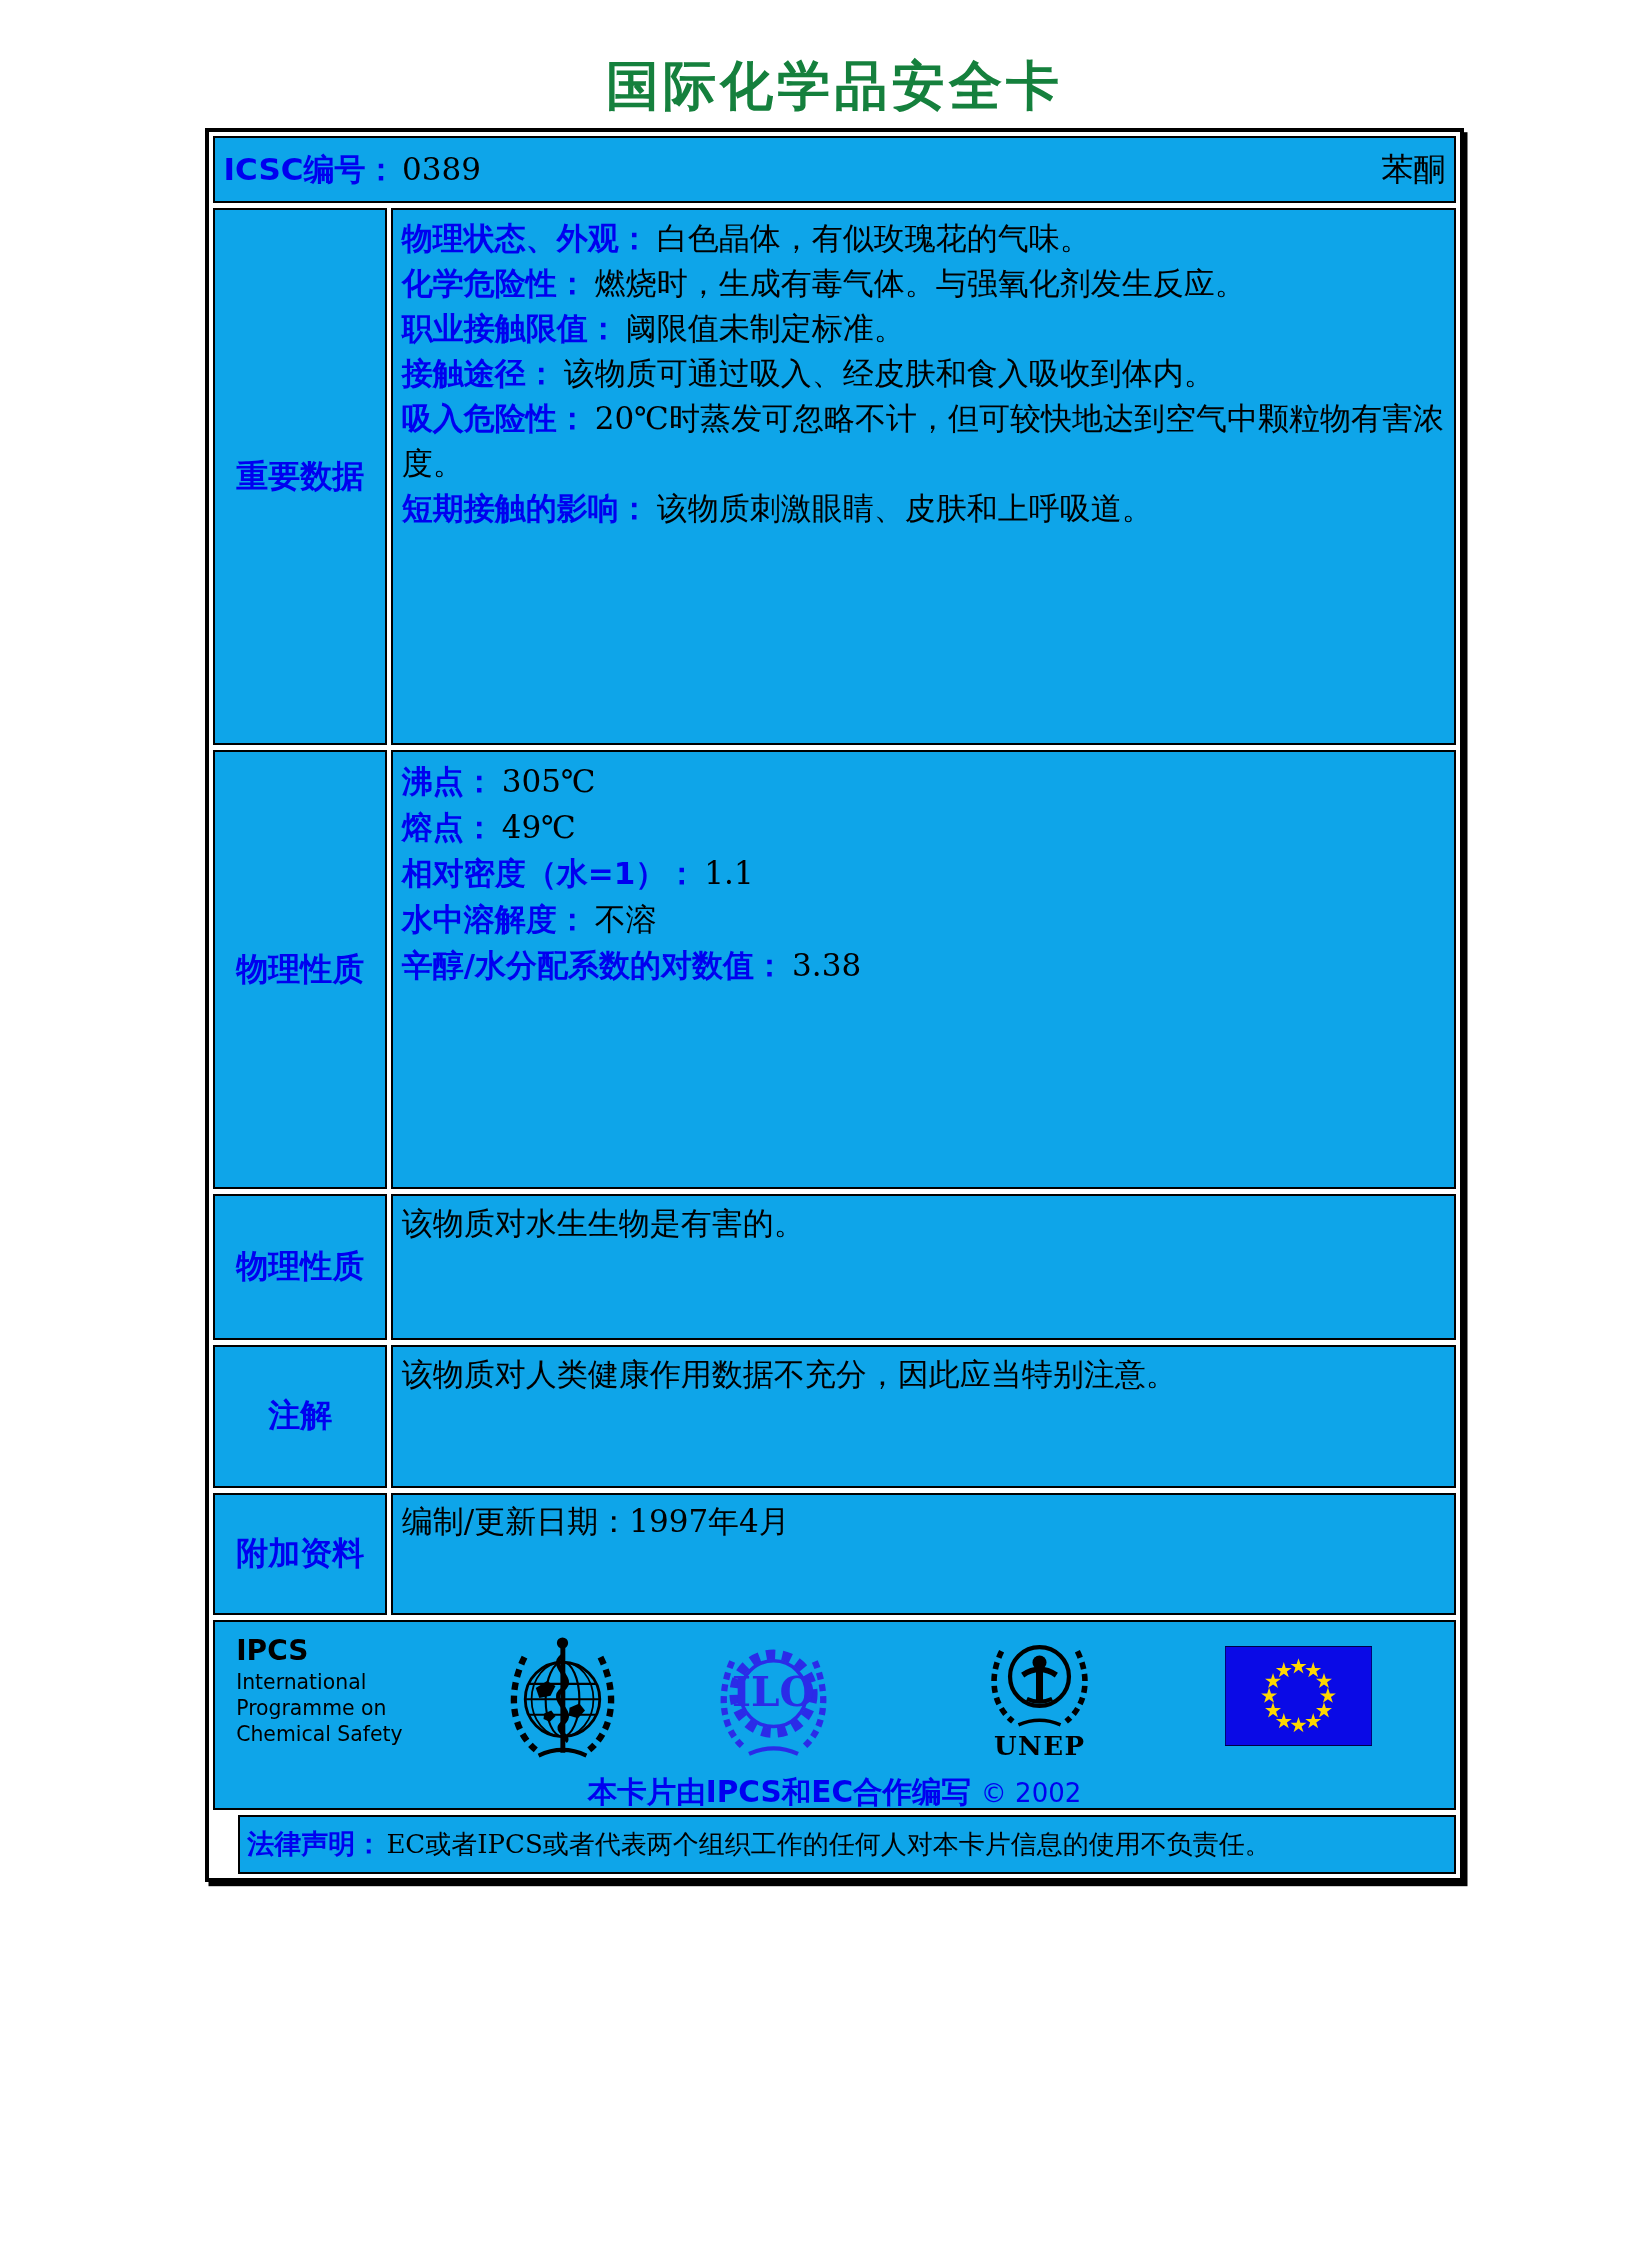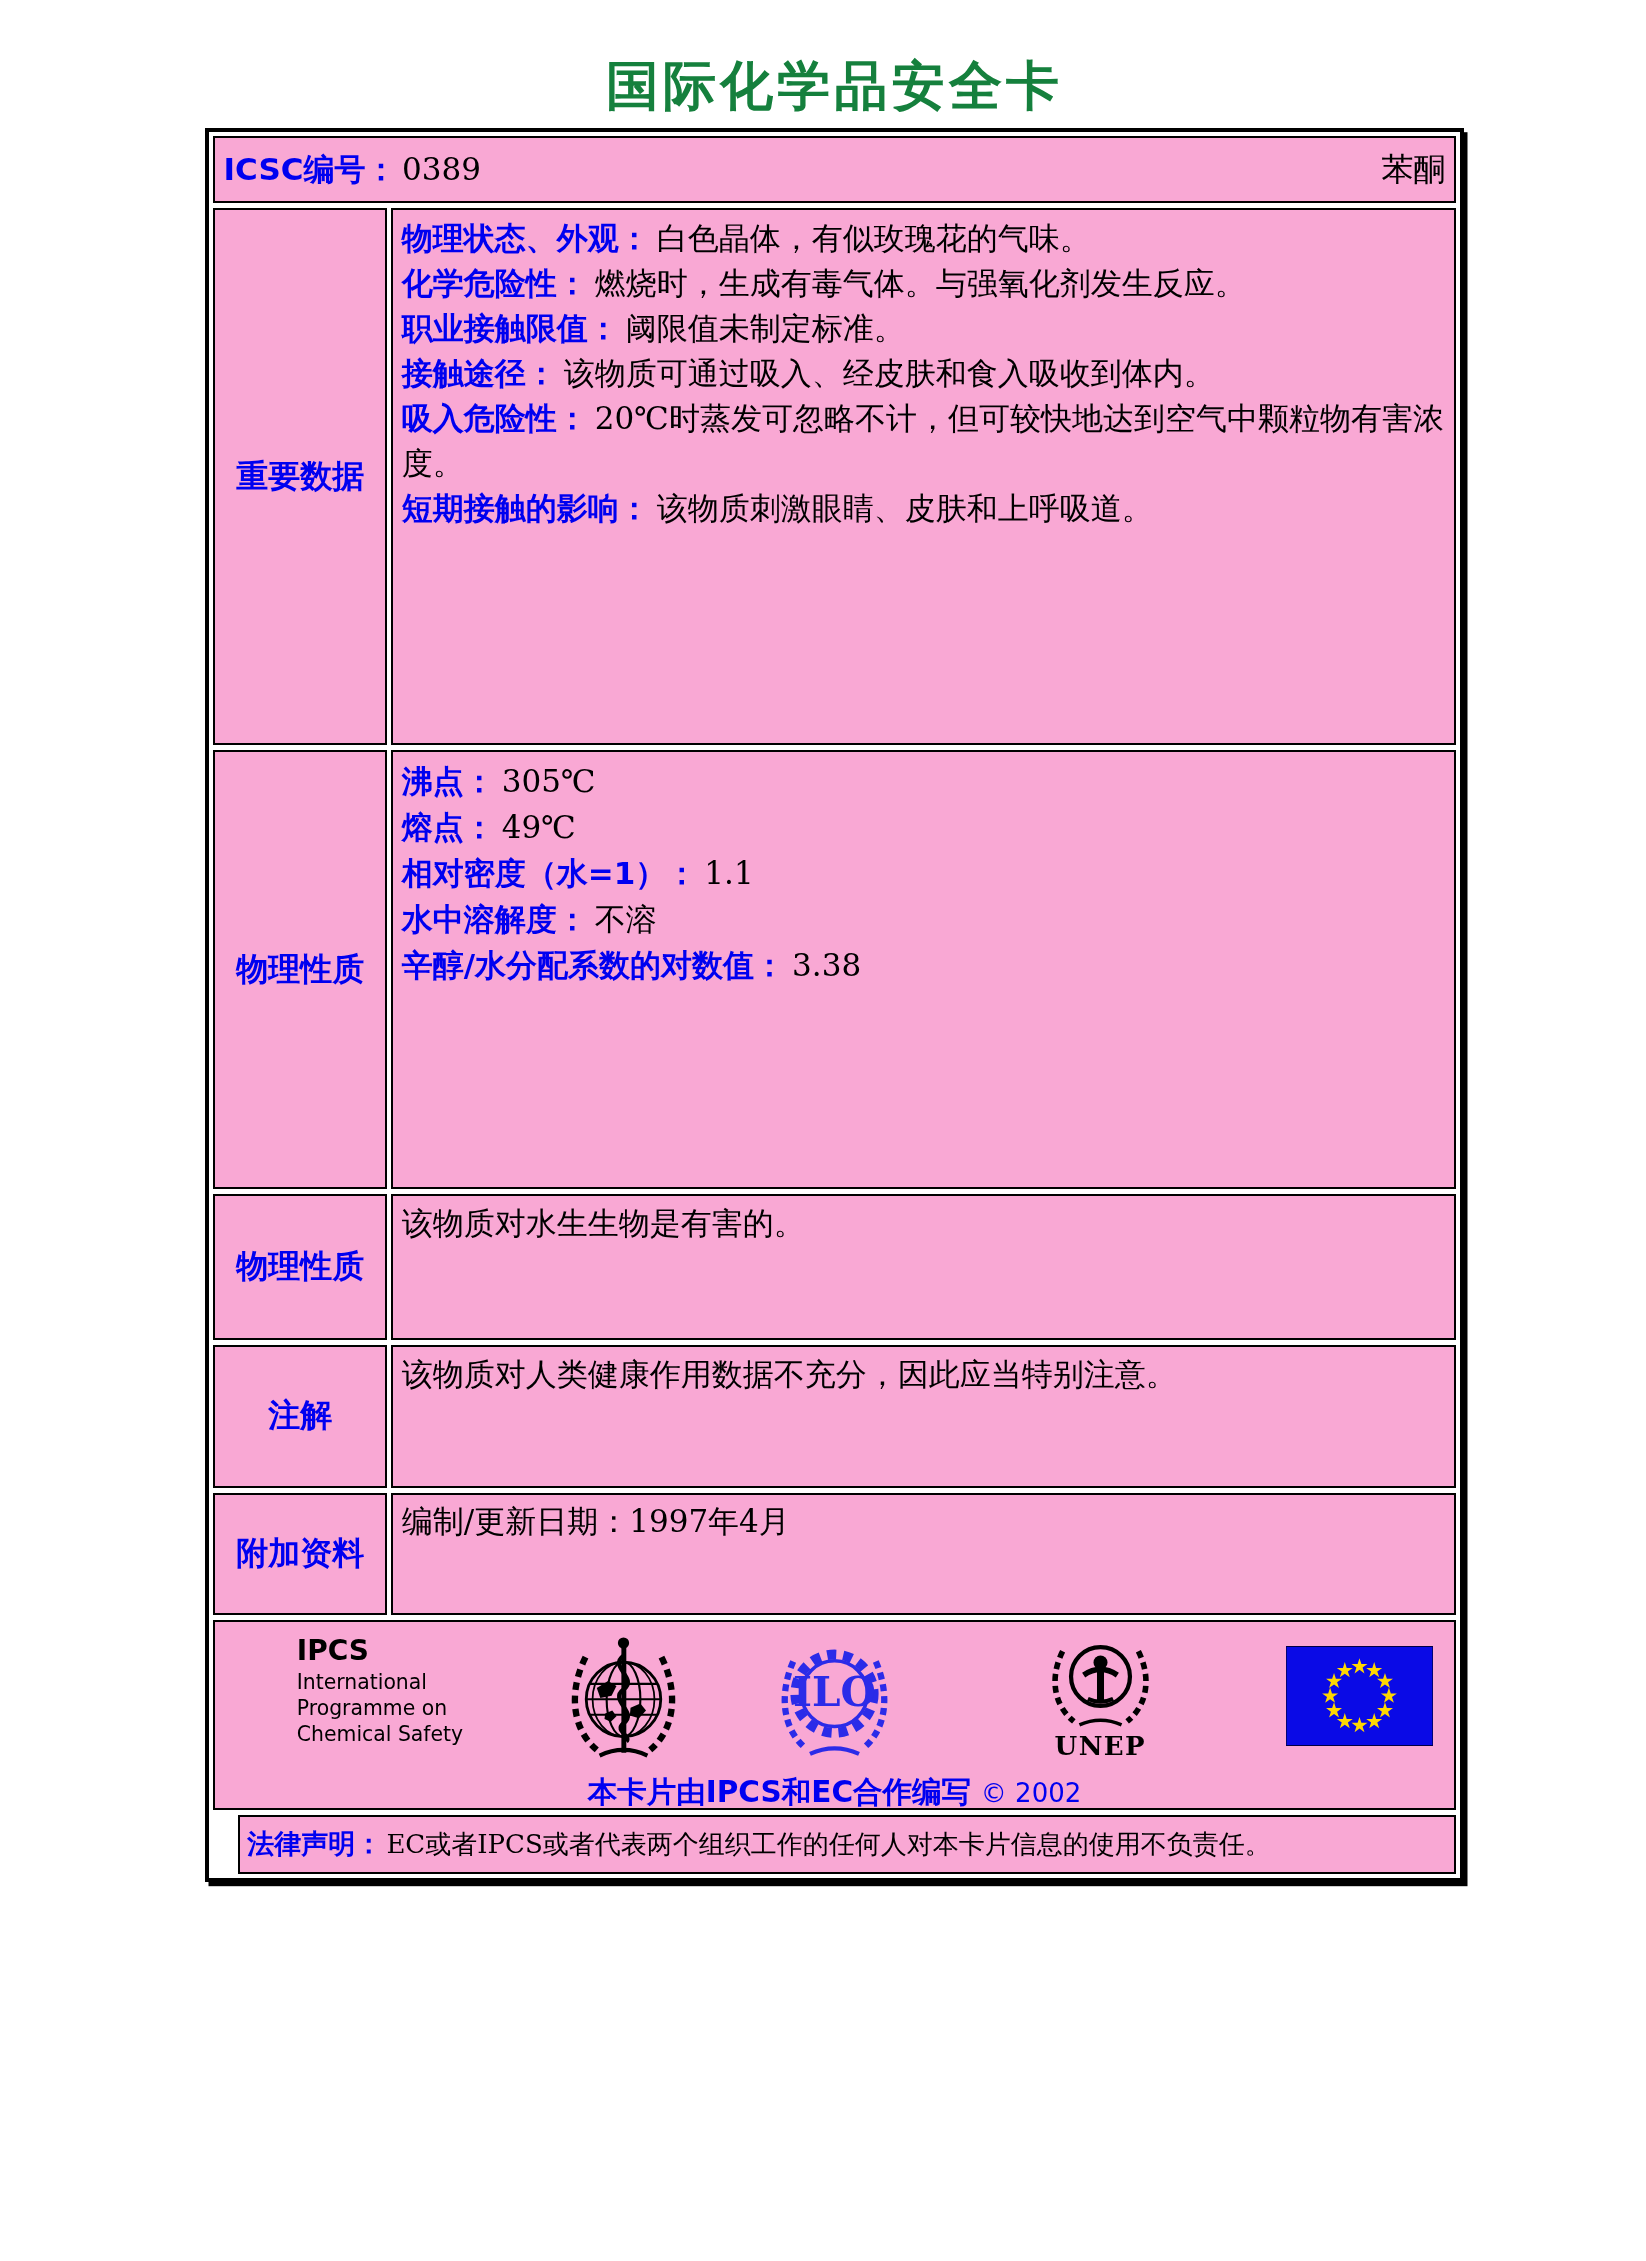--- a/index.html
+++ b/index.html
@@ -1,37 +1,37 @@
 <!DOCTYPE html>
 <html style="font-size:11.2px"><head>
 <meta charset="utf-8">
 <style>
   html,body{margin:0;padding:0;background:#fff;}
   body{width:1647px;height:2261px;position:relative;font-family:"DejaVu Serif","Liberation Serif",serif;color:#000;}
   .title{margin:55px 0 11.2px 205px;width:1259px;text-align:center;font-size:53px;font-weight:bold;
          color:#15803d;font-family:"DejaVu Sans","Liberation Sans",sans-serif;letter-spacing:4.2px;line-height:62px;}
   .card{margin-left:205px;width:1259px;border:4.2px solid #000;box-sizing:border-box;padding:4.2px;
         display:flex;flex-direction:column;gap:4.9px;background:#fff;box-shadow:3.5px 4.2px 0 #000;}
-  .box{border:2.8px solid #000;box-sizing:border-box;background:#f9a8d4;}
+  .box{border:2.8px solid #000;box-sizing:border-box;background:#0ea5e9;}
   .hdr{height:67px;display:flex;justify-content:space-between;align-items:center;padding:0 8.4px;}
   .row{display:flex;gap:4.2px;}
   .label-box{width:174px;flex:none;display:flex;align-items:center;justify-content:center;text-align:center;}
   .content-box{flex:1;padding:5.6px 8.4px;}
   .blue{color:#0000F0;font-family:"DejaVu Sans","Liberation Sans",sans-serif;font-weight:bold;}
   .blk{color:#000;font-family:"DejaVu Serif","Liberation Serif",serif;}
   .sec-label{font-size:32px;}
   .line{font-size:31px;line-height:45px;}
   .line .lab{font-size:31px;margin-right:7px;}
   .hdr .lab{font-size:31px;margin-right:5.6px;}
   .hdr .num{font-size:31px;}
   .chem{font-size:32px;}
   .phys .line{line-height:46px;}
   .single{font-size:31px;line-height:42px;}
   .logos-box{display:flex;flex-direction:column;justify-content:space-between;padding:7px 21px 8.4px;height:190px;}
-  .logo-strip{display:flex;align-items:center;justify-content:flex-end;}
+  .logo-strip{display:flex;align-items:center;}
   .ipcs-block{align-self:flex-start;margin-top:2.8px;font-family:"DejaVu Sans","Liberation Sans",sans-serif;width:176px;flex:none;}
   .ipcs-acr{font-size:28px;font-weight:bold;line-height:37px;}
   .ipcs-line{font-size:20.4px;line-height:26px;}
   .who-wrap{margin-left:90px;flex:none;}
   .ilo-wrap{margin-left:91px;flex:none;}
   .unep-wrap{margin-left:153px;flex:none;text-align:center;}
   .unep-text{font-family:"DejaVu Serif","Liberation Serif",serif;font-weight:bold;font-size:26px;line-height:32px;letter-spacing:1.4px;}
   .eu-wrap{margin-left:132px;flex:none;}
   .credit{ text-align:center;font-size:29.5px;line-height:50px;}
   .credit .copy{font-weight:normal;font-size:26px;font-family:"DejaVu Sans","Liberation Sans",sans-serif;color:#0000F0;margin-left:9.8px;}

